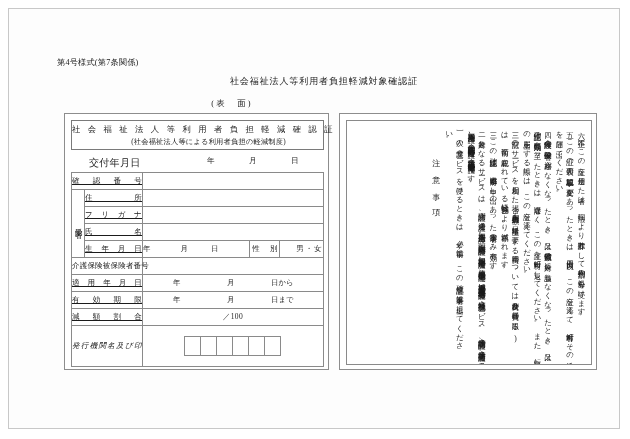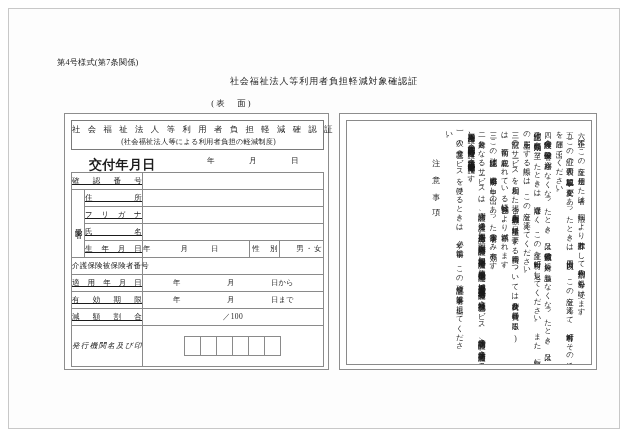--- a/index.html
+++ b/index.html
@@ -89,42 +89,41 @@
     position: absolute;
     left: 0; top: 3px;
     width: 253px;
     text-align: center;
     font-size: 8.3px;
     letter-spacing: 2.7px;
     white-space: nowrap;
   }
   #front-title-sub {
     position: absolute;
-    left: 0; top: 16px;
+    left: 10px; top: 16px;
     width: 253px;
     text-align: center;
     font-size: 7.2px;
     letter-spacing: 0.25px;
     white-space: nowrap;
   }
 
   
   #issue-row {
     position: absolute;
     left: 0; top: 34px;
     width: 253px;
     height: 16px;
   }
   #issue-label {
     position: absolute;
     left: 18px; top: 2px;
-    font-size: 13px;
+    font-size: 10px;
     letter-spacing: 0.3px;
     white-space: nowrap;
-    font-weight: bold;
   }
   #issue-y { position: absolute; left: 136px; top: 2px; font-size: 7.6px; }
   #issue-m { position: absolute; left: 178px; top: 2px; font-size: 7.6px; }
   #issue-d { position: absolute; left: 220px; top: 2px; font-size: 7.6px; }
 
   
   #front-table {
     position: absolute;
     left: 0; top: 52px;
     width: 253px;

